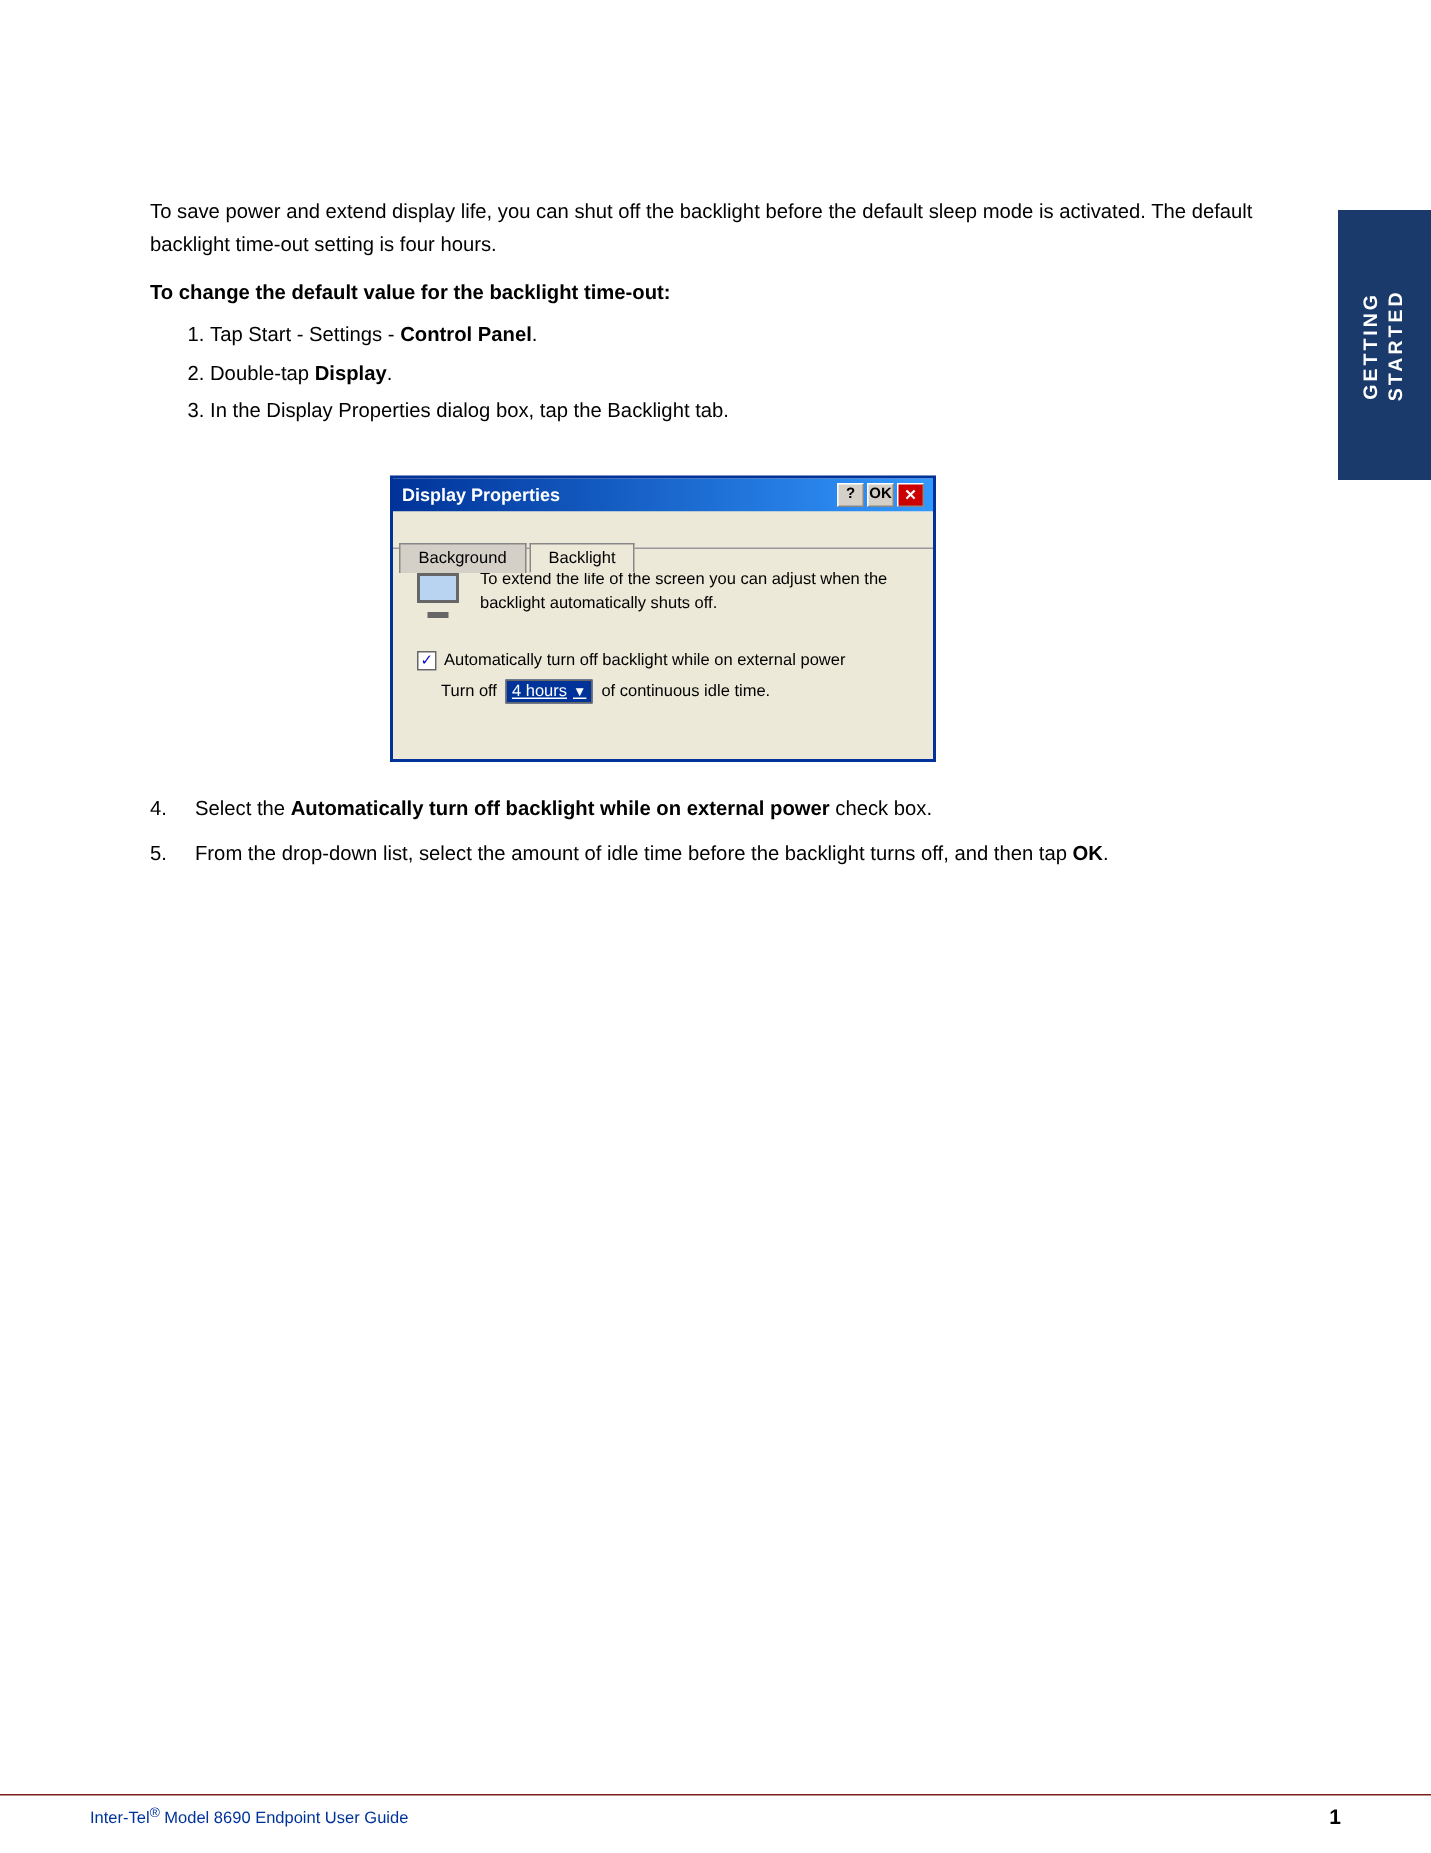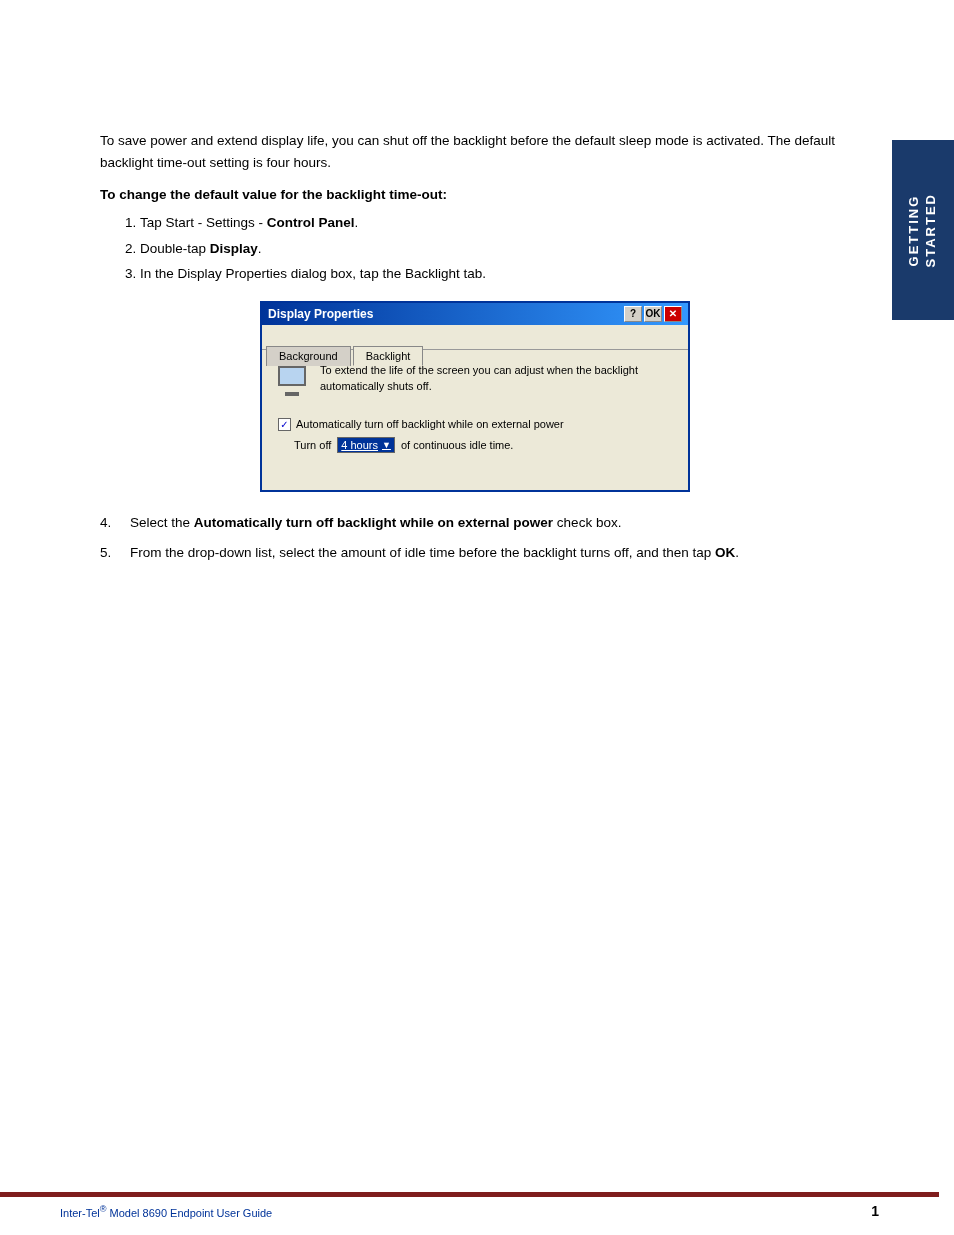--- a/index.html
+++ b/index.html
@@ -69,21 +69,21 @@
       font-size: 13.5px;
       font-weight: bold;
       color: #000000;
       margin-bottom: 10px;
       padding-left: 40px;
     }
 
     
     .numbered-list {
       padding-left: 80px;
-      margin-bottom: 16px;
+      margin-bottom: 32px;
     }
 
     .numbered-list li {
       font-size: 13.5px;
       line-height: 1.6;
       margin-bottom: 4px;
       list-style-type: decimal;
     }
 
     .numbered-list li .bold {
@@ -91,21 +91,21 @@
     }
 
     
     .dialog-container {
       padding-left: 200px;
       margin-bottom: 20px;
       margin-top: 10px;
     }
 
     .dialog-box {
-      width: 430px;
+      width: 364px;
       border: 2px solid #003399;
       background: #ece9d8;
       font-family: 'Tahoma', Arial, sans-serif;
       font-size: 11px;
     }
 
     .dialog-titlebar {
       background: linear-gradient(to right, #003399, #3399ff);
       color: #ffffff;
       font-size: 12px;
@@ -287,25 +287,24 @@
 
     .step-num {
       min-width: 22px;
     }
 
     
     .page-footer {
       position: absolute;
       bottom: 0;
       left: 0;
-      right: 15px;
-      border-top: 5px solid #7f1d1d;
+      right: 0;
+      border-top: 1px solid #7f1d1d;
       display: flex;
       justify-content: space-between;
-      align-items: center;
       padding: 6px 60px 6px 60px;
       margin-bottom: 10px;
     }
 
     .footer-text {
       font-size: 11px;
       color: #003399;
     }
 
     .footer-page-num {

